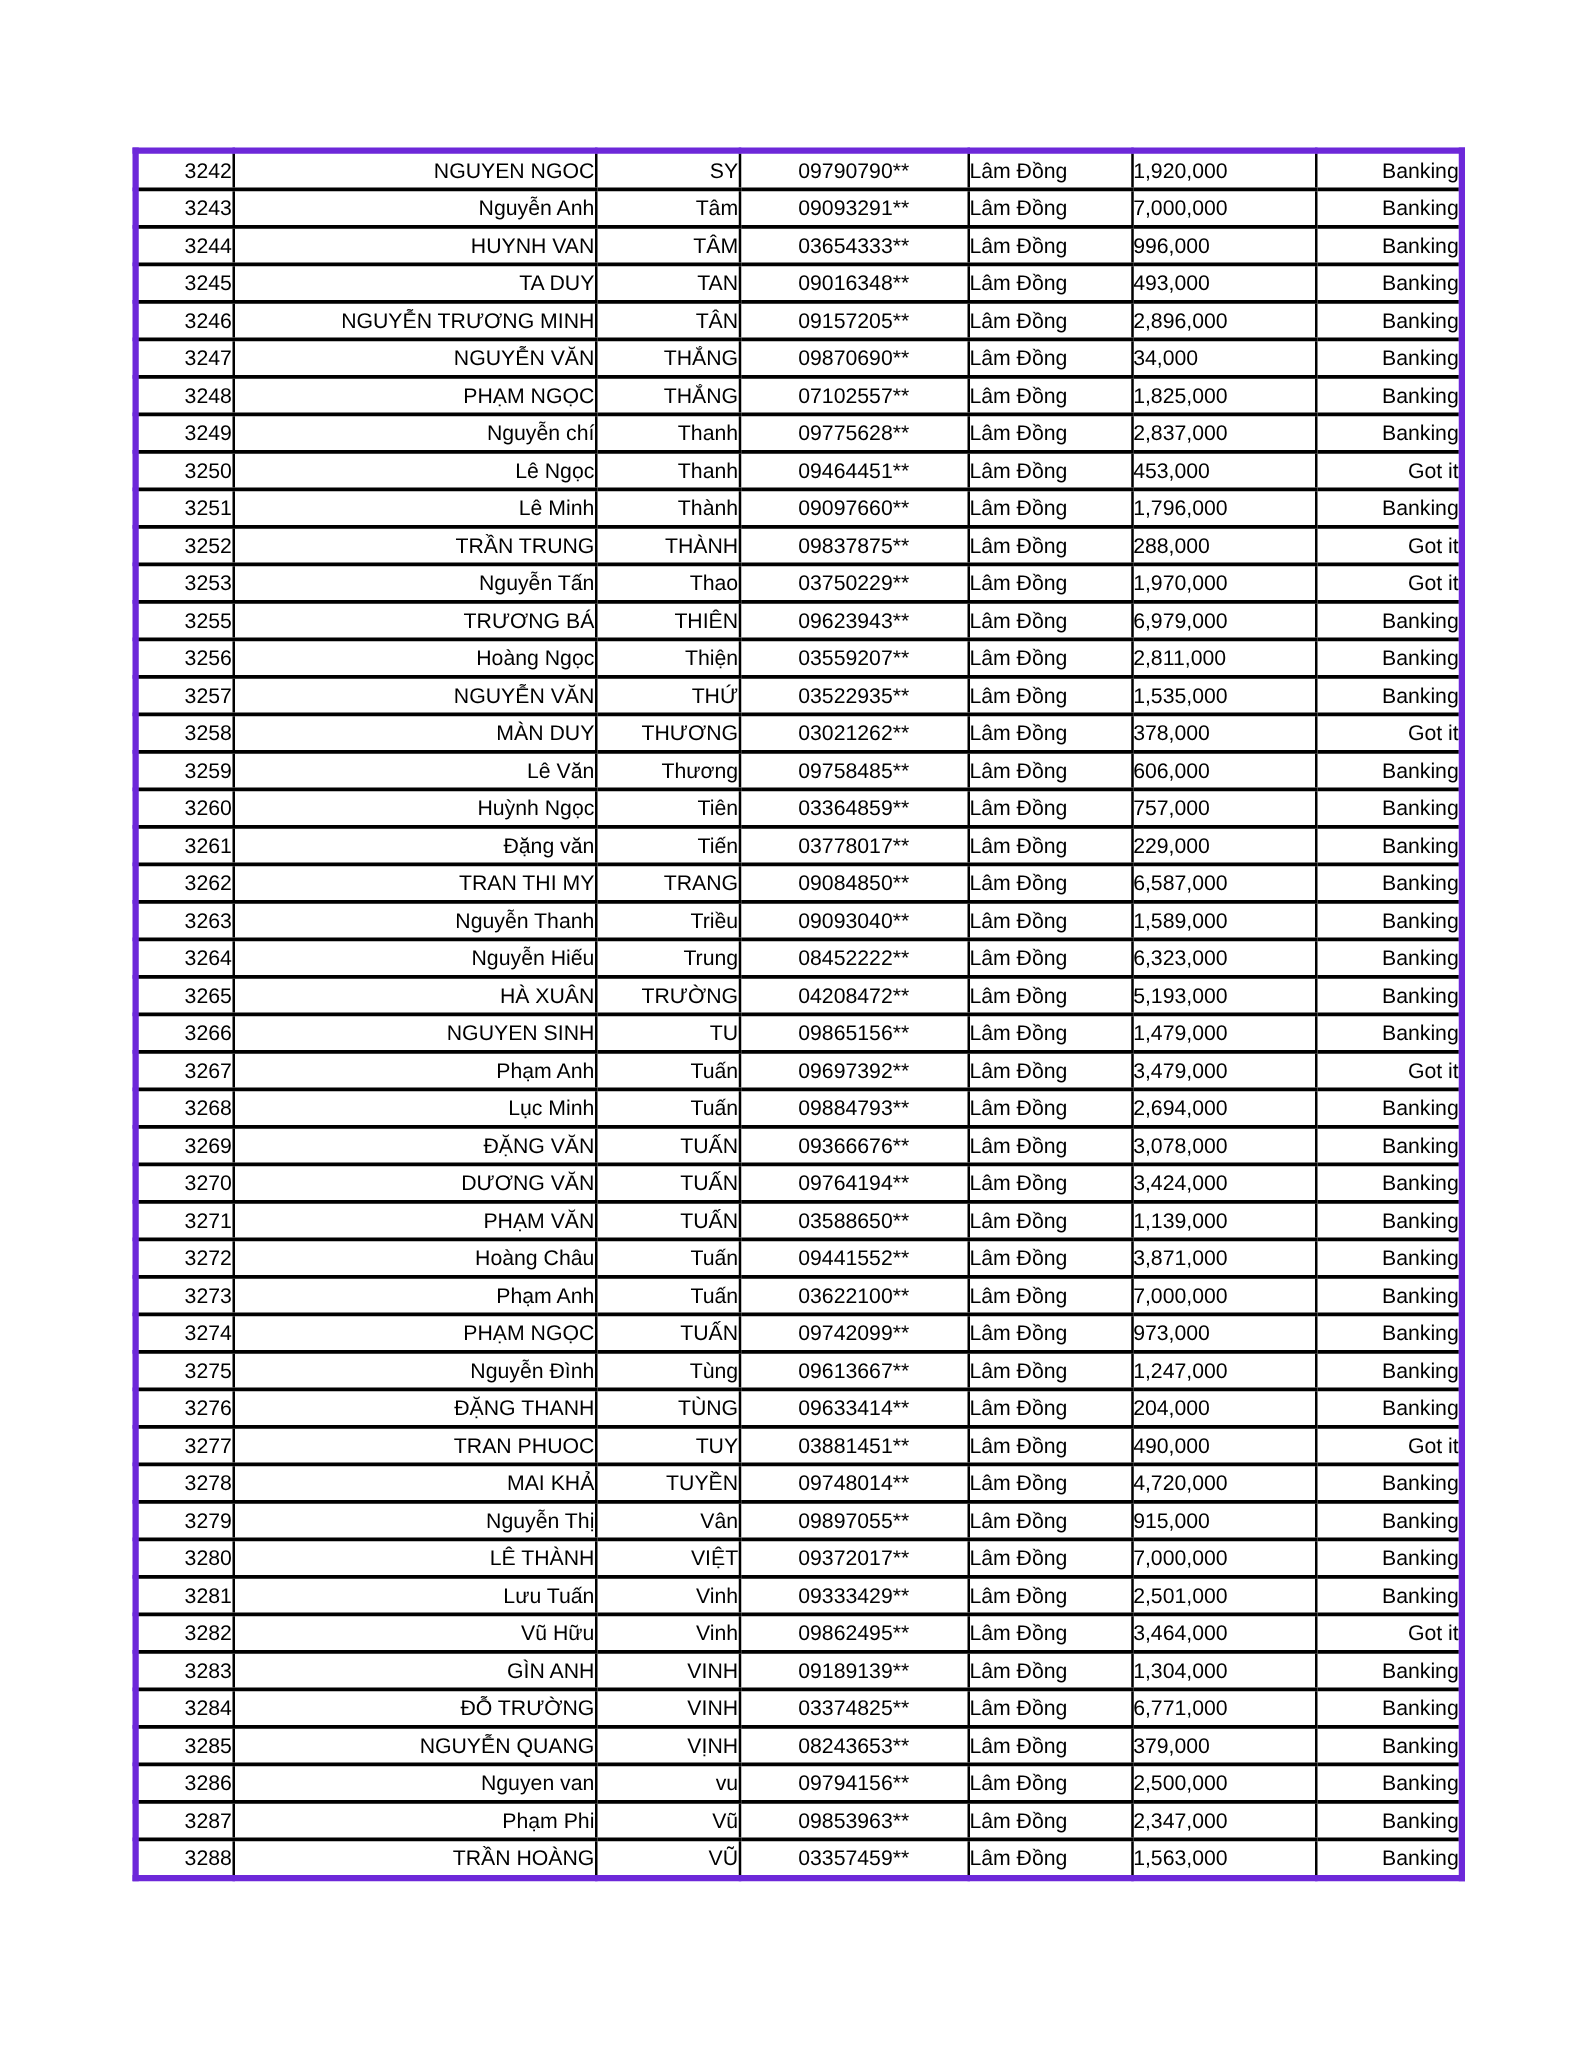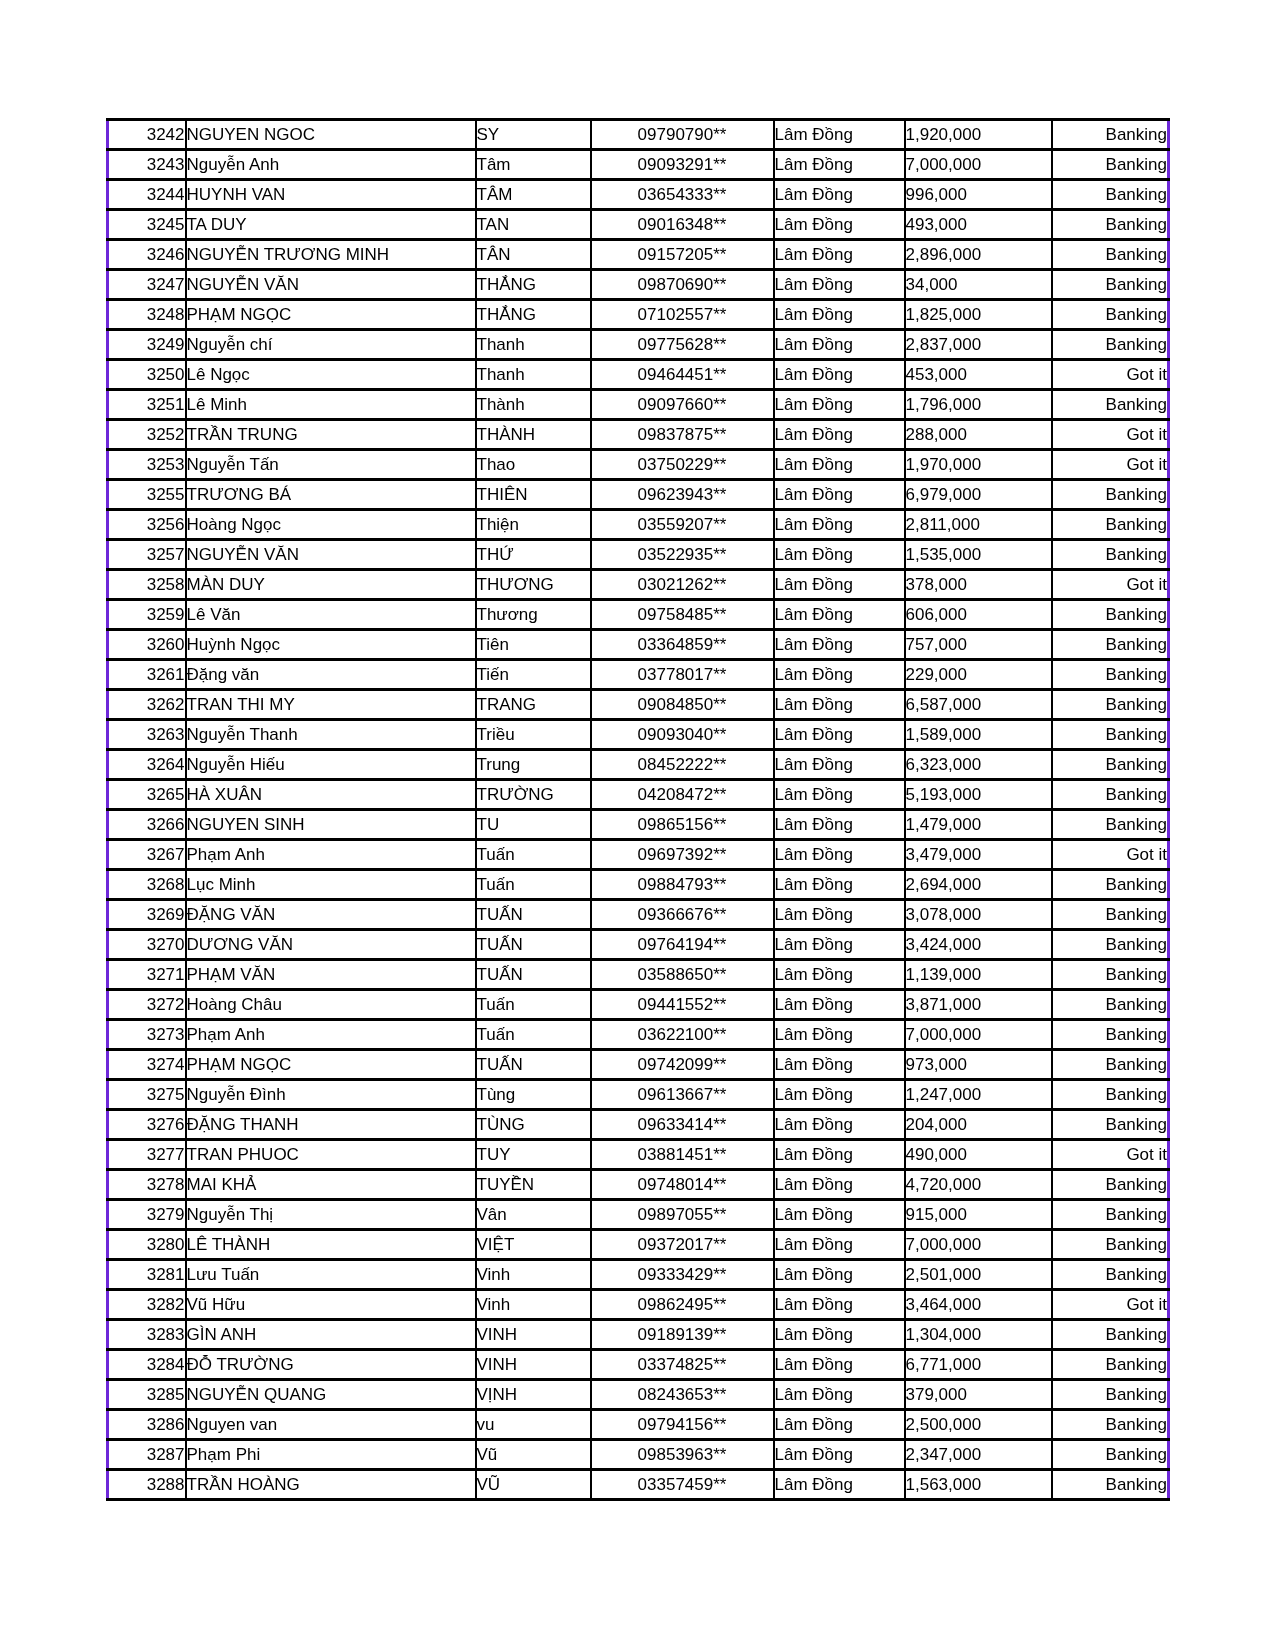--- a/index.html
+++ b/index.html
@@ -29,33 +29,33 @@
     border-top-width: 3px;
     border-bottom-width: 3px;
     height: 27px;
     padding: 0;
     font-size: 17px;
     line-height: 1;
     vertical-align: middle;
     white-space: nowrap;
     overflow: hidden;
   }
-  table.data-table { border: 3px solid #6d28d9; }
+  table.data-table { border: 5px solid #6d28d9; }
   
   col.c-id       { width: 78px; }
   col.c-last     { width: 290px; }
   col.c-first    { width: 115px; }
   col.c-phone    { width: 183px; }
   col.c-province { width: 131px; }
   col.c-amount   { width: 147px; }
   col.c-status   { width: 117px; }
   
   td.cell-id       { text-align: right;  padding-right: 5px; }
-  td.cell-last     { text-align: left; }
-  td.cell-first    { text-align: left; }
+  td.cell-last     { text-align: right; }
+  td.cell-first    { text-align: right; }
   td.cell-phone    { text-align: center; }
   td.cell-province { }
   td.cell-amount   { text-align: left;  padding-right: 8px; }
   td.cell-status   { text-align: right;   padding-left: 10px; }
 </style>
 </head>
 <body>
 
 <div class="table-wrap">
   <table class="data-table">

